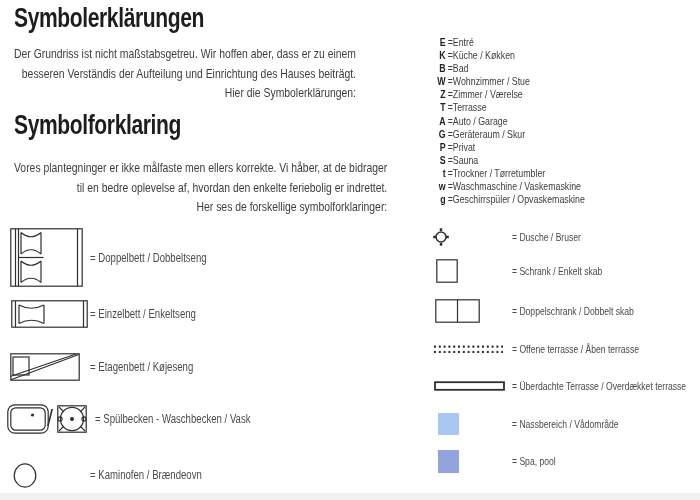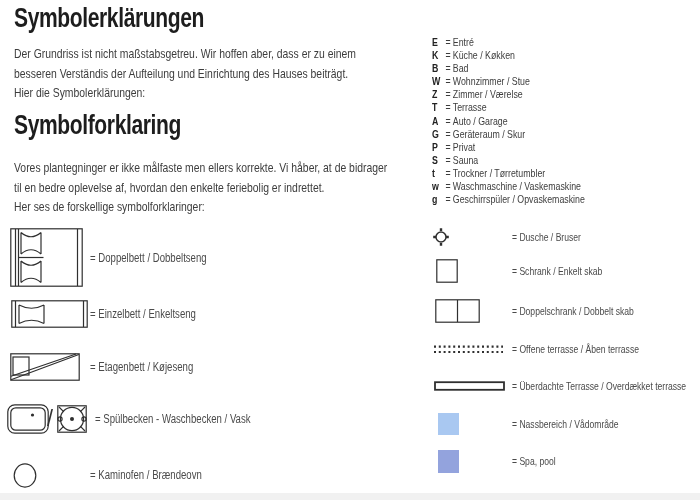--- a/index.html
+++ b/index.html
@@ -1,17 +1,17 @@
 <!DOCTYPE html>
 <html><head>
 <meta charset="utf-8">
 <style>
   html,body{margin:0;padding:0;background:#fff;}
   #page{position:relative;width:700px;height:500px;background:#ffffff;overflow:hidden;
-        font-family:"Liberation Sans","DejaVu Sans",sans-serif;color:#3e3e3e;}
+        font-family:"Liberation Sans","DejaVu Sans",sans-serif;color:#3e3e3e;text-align:right;}
   .abs{position:absolute;}
   
   .cxb{transform:scaleX(0.8);transform-origin:0 0;}
   .h1{font-size:27px;line-height:30px;font-weight:700;letter-spacing:-0.5px;color:#1d1d1d;
       white-space:nowrap;transform:scaleX(0.78);transform-origin:0 0;}
   .para{font-size:13px;line-height:19.5px;white-space:pre-line;color:#3d3d3d;
         transform:scaleX(0.8);transform-origin:0 0;white-space:pre-line;}
   .lbl{font-size:12px;line-height:16px;color:#4a4a4a;white-space:nowrap;
        transform:scaleX(0.8);transform-origin:0 50%;}
   .lbl.sm{font-size:11px;transform:scaleX(0.78);}

